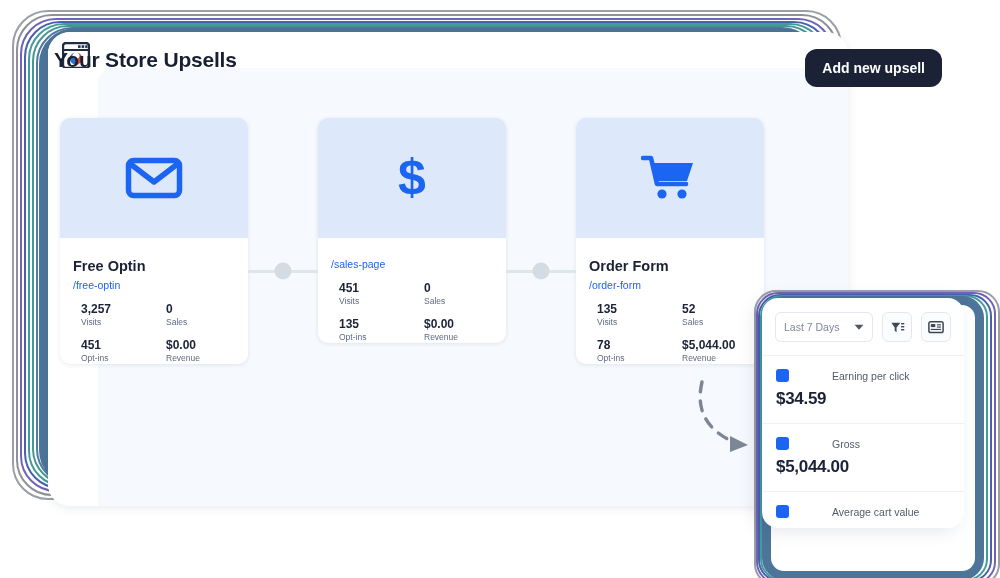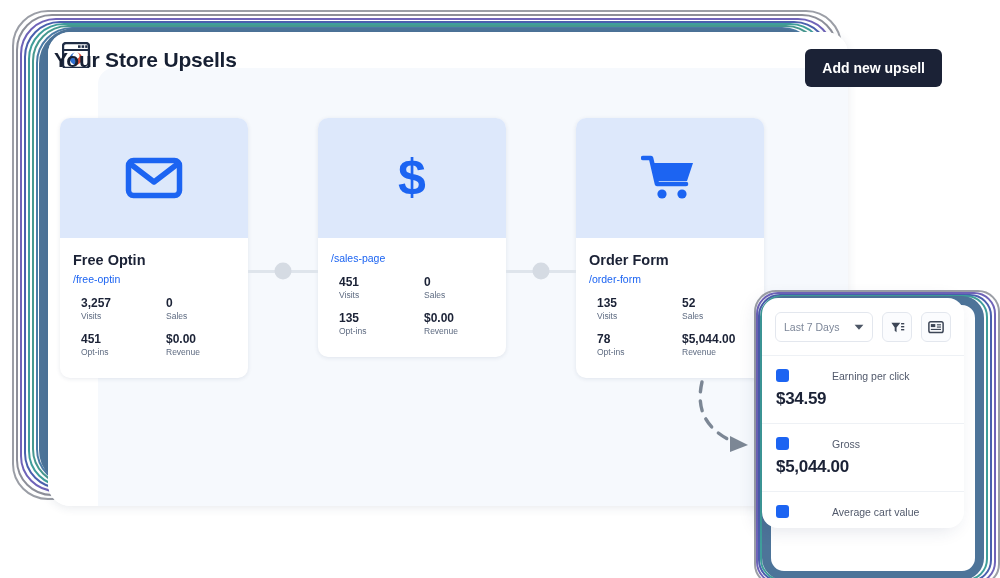--- a/index.html
+++ b/index.html
@@ -94,21 +94,21 @@
     letter-spacing: -0.2px;
   }
 
   .add-btn {
     position: absolute;
     right: 58px;
     top: 49px;
     background: #1b2236;
     color: #ffffff;
     border: none;
-    border-radius: 6px;
+    border-radius: 12px;
     padding: 11px 17px;
     font-size: 14px;
     font-weight: bold;
     font-family: "Liberation Sans", sans-serif;
     cursor: pointer;
   }
 
   
   .funnel-row {
     position: absolute;
@@ -128,21 +128,21 @@
   }
 
   .card-hero {
     height: 120px;
     background: #dde8fb;
     display: flex;
     align-items: center;
     justify-content: center;
   }
 
-  .card-body { padding: 14px 13px 20px 13px; }
+  .card-body { padding: 14px 13px 0 13px; margin-top: 6px; }
 
   .card-title {
     font-size: 14.5px;
     font-weight: bold;
     color: #1b2236;
     margin-bottom: 5px;
   }
 
   .card-slug {
     font-size: 10.5px;

